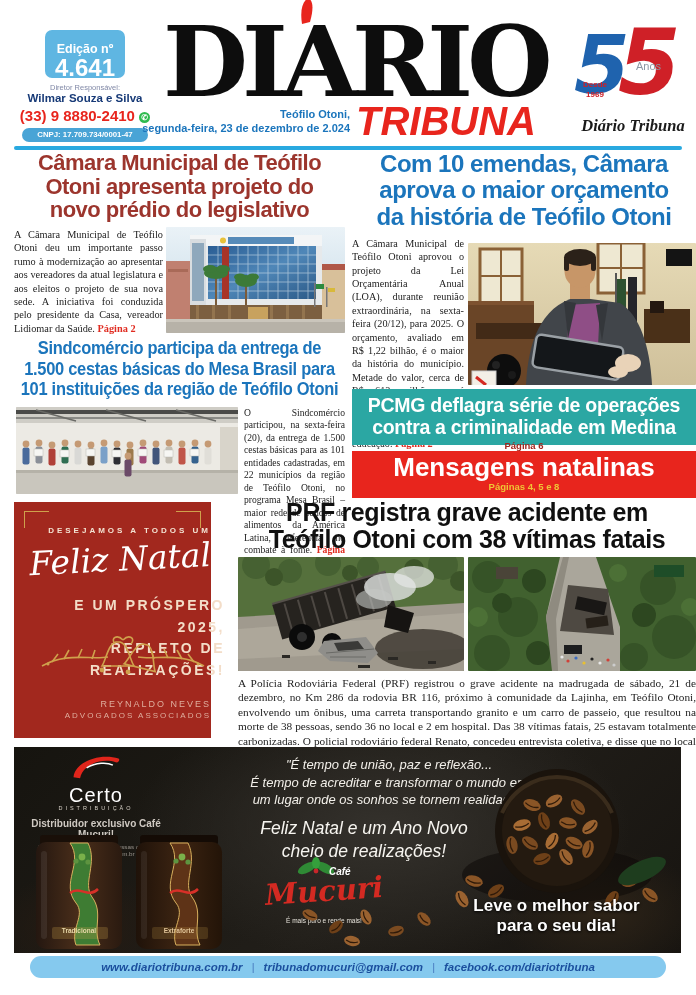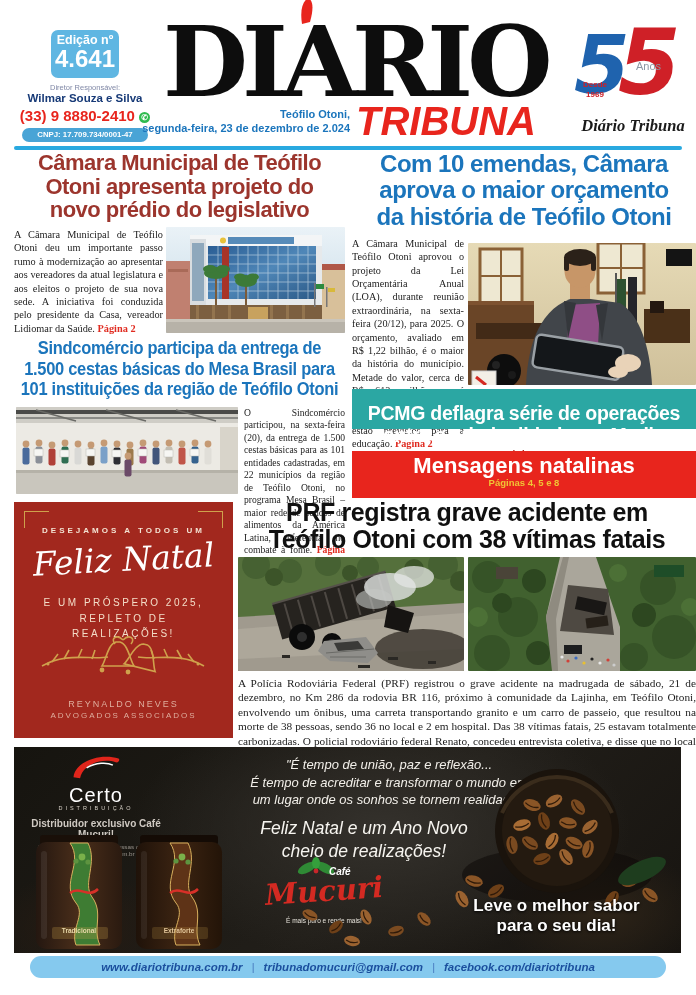--- a/index.html
+++ b/index.html
@@ -2,22 +2,22 @@
 <html style="--c-masthead_red: #e8251d; --c-headline_blue: #1b75bc; --c-headline_maroon: #9c352d; --c-teal_banner: #2ba7a3; --c-red_banner: #e8251d; --c-banner_yellow: #f0c435; --c-edition_box_blue: #5fb6e2; --c-cnpj_pill_blue: #49a4d6; --c-page_ref_red: #e02b20; --c-ad_red: #a2281e; --c-ad_gold: #cfa14c; --c-footer_bar_blue: #85c9ee; --c-footer_text_blue: #1b4f9e; --c-divider_blue: #29a9e0; --c-logo_blue: #1f63ae; --c-logo_red: #cf2027;"><head>
 <meta charset="utf-8">
 <title>Diário Tribuna</title>
 <style>
   html,body{margin:0;padding:0;background:#e9e9e9;}
   #page{position:relative;width:696px;height:995px;background:#fff;margin:0 auto;
         font-family:"Liberation Sans",sans-serif;overflow:hidden;}
   .abs{position:absolute;}
   
   .hdr-left{left:10px;top:30px;width:150px;text-align:center;}
-  .edition-box{margin:0 auto;width:68px;height:48px;background:var(--c-edition_box_blue);
-     border-radius:7px;color:#fff;padding-top:3px;box-sizing:border-box;}
+  .edition-box{margin:0 auto;width:80px;height:48px;background:var(--c-edition_box_blue);
+     border-radius:7px;color:#fff;padding-top:12px;box-sizing:border-box;}
   .edition-label{font-size:12.5px;font-weight:bold;}
   .edition-number{font-size:24px;font-weight:bold;line-height:1.0;}
   .director-label{margin-top:5px;font-size:7.5px;color:#8088a6;}
   .director-name{font-size:11.5px;font-weight:bold;color:#173a77;}
   .phone-row{margin-top:3px;font-size:15px;font-weight:bold;color:var(--c-masthead_red);text-align:center;}
   .wa-icon{display:inline-block;width:11px;height:11px;background:#2fbb4f;border-radius:50%;
      color:#fff;font-size:8px;line-height:11px;vertical-align:1px;}
   .cnpj-pill{margin:4px auto 0;width:126px;height:14px;border-radius:7px;
      background:var(--c-cnpj_pill_blue);color:#fff;font-size:7.8px;font-weight:bold;line-height:14px;}
   .masthead-word{left:163px;top:13px;font-family:"DejaVu Serif",serif;font-weight:900;
@@ -53,38 +53,38 @@
   .body > span:first-child{display:inline;}
   .indent{text-indent:13px;display:inline;}
   .b-camara{left:14px;top:228px;width:149px;font-size:10.3px;line-height:1.30;}
   .b-orc{left:352px;top:237px;width:112px;font-size:10.2px;line-height:1.31;}
   .b-sind{left:244px;top:407px;width:101px;font-size:9.6px;line-height:1.30;}
   .b-prf{left:238px;top:676px;width:458px;font-size:11.3px;line-height:1.28;}
   .pref{color:var(--c-page_ref_red);font-weight:bold;font-family:"Liberation Serif",serif;}
   .photo{border-radius:1px;}
   
   .banner{text-align:center;color:#fff;font-weight:bold;box-sizing:border-box;}
-  .banner-teal{left:352px;top:389px;width:344px;height:40px;background:var(--c-teal_banner);padding-top:14px;}
+  .banner-teal{left:352px;top:389px;width:344px;height:56px;background:var(--c-teal_banner);padding-top:6px;}
   .banner-teal .bl{font-size:19.5px;line-height:1.12;letter-spacing:-0.3px;}
   .banner-teal .bref{font-size:9.5px;color:#a3261e;margin-top:1px;}
   .banner-red{left:352px;top:451px;width:344px;height:47px;background:var(--c-red_banner);padding-top:3px;}
-  .banner-red .bt{font-size:22px;line-height:1.05;}
+  .banner-red .bt{font-size:26px;line-height:1.05;}
   .banner-red .bref{font-size:9.5px;color:var(--c-banner_yellow);}
   
-  .ad-natal{left:14px;top:502px;width:219px;height:236px;background:var(--c-ad_red);
-     text-align:center;color:#fff;}
+  .ad-natal{left:14px;top:502px;width:197px;height:236px;background:var(--c-ad_red);
+     text-align:right;color:#fff;}
   .corner{position:absolute;width:24px;height:16px;border-top:1.5px solid var(--c-ad_gold);}
   .corner.tl{left:10px;top:9px;border-left:1.5px solid var(--c-ad_gold);}
   .corner.tr{right:10px;top:9px;border-right:1.5px solid var(--c-ad_gold);}
   .natal-intro{position:absolute;left:0;top:24px;width:100%;font-size:8px;letter-spacing:3px;
      font-weight:bold;color:#f3e3d3;}
   .natal-script{position:absolute;left:0;top:38px;width:100%;font-family:"DejaVu Serif",serif;
      font-style:italic;font-size:33px;color:#fff;transform:rotate(-3deg);}
-  .natal-lines{position:absolute;left:0;top:93px;width:100%;font-size:10px;font-weight:normal;
-     letter-spacing:2.5px;line-height:1.55;color:#f3ddc8;}
+  .natal-lines{position:absolute;left:0;top:93px;width:100%;font-size:14px;font-weight:bold;
+     letter-spacing:2.5px;line-height:1.55;color:#f3ddc8;padding-left:14px;}
   .natal-firm1{position:absolute;left:0;top:197px;width:100%;font-size:9px;letter-spacing:2px;color:#dfae9e;}
   .natal-firm2{position:absolute;left:0;top:209px;width:100%;font-size:8px;letter-spacing:2px;color:#dfae9e;}
   
   .dark-ad{left:14px;top:747px;width:667px;height:206px;color:#fff;overflow:hidden;
      background:
        radial-gradient(150px 90px at 88% 80%, #2e2418 0%, rgba(0,0,0,0) 70%),
        radial-gradient(130px 80px at 10% 88%, #261b12 0%, rgba(0,0,0,0) 70%),
        radial-gradient(320px 170px at 55% 40%, #34312c 0%, rgba(0,0,0,0) 78%),
        linear-gradient(135deg,#16140f,#211e19 55%,#171410);}
   .certo-block{position:absolute;left:16px;top:4px;width:132px;text-align:center;}

